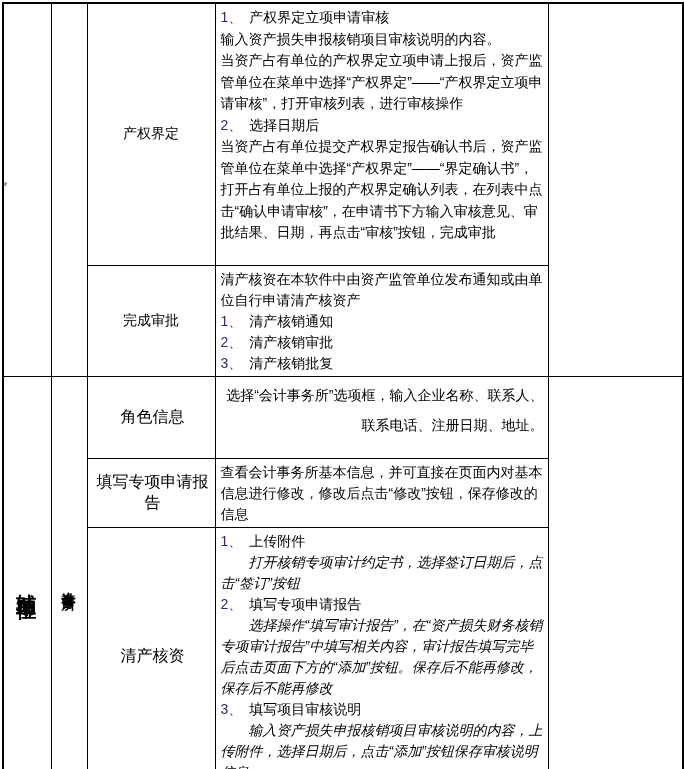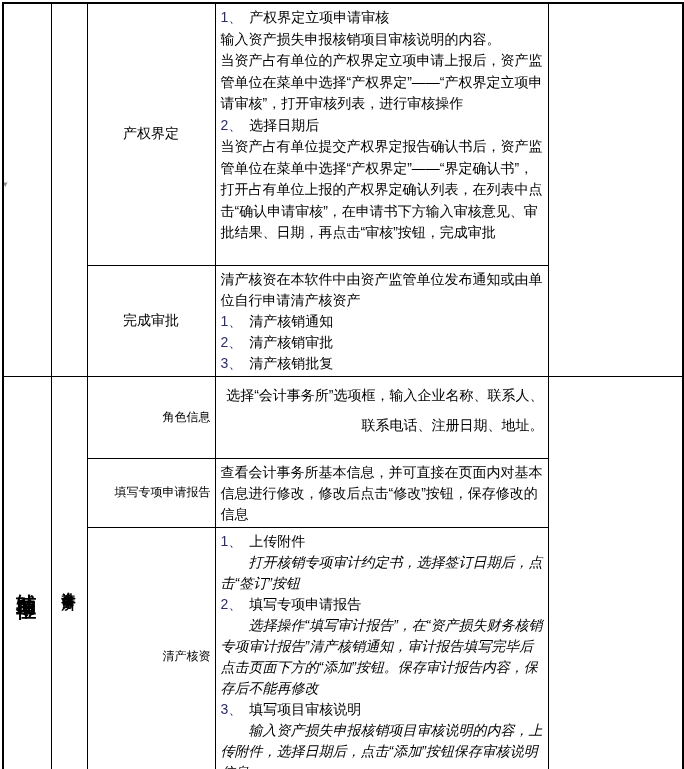--- a/index.html
+++ b/index.html
@@ -2,21 +2,21 @@
 <html><head>
 <meta charset="utf-8">
 <style>
   html,body{margin:0;padding:0;background:#ffffff;}
   body{width:684px;height:769px;font-family:"Liberation Sans","DejaVu Sans",sans-serif;color:#000;}
   .sheet{position:relative;width:684px;height:769px;background:#fff;overflow:hidden;}
   table.doc{position:absolute;left:2px;top:2px;width:680px;height:765px;border-collapse:collapse;table-layout:fixed;border:2px solid #000;}
   td{border:1px solid #000;padding:4px;vertical-align:middle;overflow:hidden;}
   
   td.label{font-size:14px;text-align:center;}
-  td.label-left{font-size:12px;text-align:right;padding-left:7px;}
+  td.label-left{font-size:16px;text-align:center;padding-left:7px;}
   
   td.desc{vertical-align:top;padding:3px 4px 2px 5px;font-size:14px;text-align:left;}
   td.desc p{margin:0;line-height:21px;}
   td.r1 p{line-height:21.5px;}
   td.loose p{line-height:30px;text-align:right;}
   p.indent{text-indent:2em;font-style:italic;}
   .num{color:#2b2b72;margin-right:7px;}
   .num:empty{display:none;}
   
   td.vcell{text-align:center;}
@@ -101,20 +101,20 @@
     </tr>
 
     <tr style="height:250px">
       <td class="label-left">
         <span>清产核资</span>
       </td>
       <td class="desc">
         <p><span class="num">1、</span><span>上传附件</span></p>
         <p class="indent"><span>打开核销专项审计约定书，选择签订日期后，点击“签订”按钮</span></p>
         <p><span class="num">2、</span><span>填写专项申请报告</span></p>
-        <p class="indent"><span>选择操作“填写审计报告”，在“资产损失财务核销专项审计报告”清产核销通知，审计报告填写完毕后点击页面下方的“添加”按钮。保存审计报告内容，保存后不能再修改</span></p>
+        <p class="indent"><span>选择操作“填写审计报告”，在“资产损失财务核销专项审计报告”中填写相关内容，审计报告填写完毕后点击页面下方的“添加”按钮。保存后不能再修改，保存后不能再修改</span></p>
         <p><span class="num">3、</span><span>填写项目审核说明</span></p>
         <p class="indent"><span>输入资产损失申报核销项目审核说明的内容，上传附件，选择日期后，点击“添加”按钮保存审核说明信息</span></p>
       </td>
     </tr>
   </tbody>
     </table>
 </div>
 
 </body></html>

